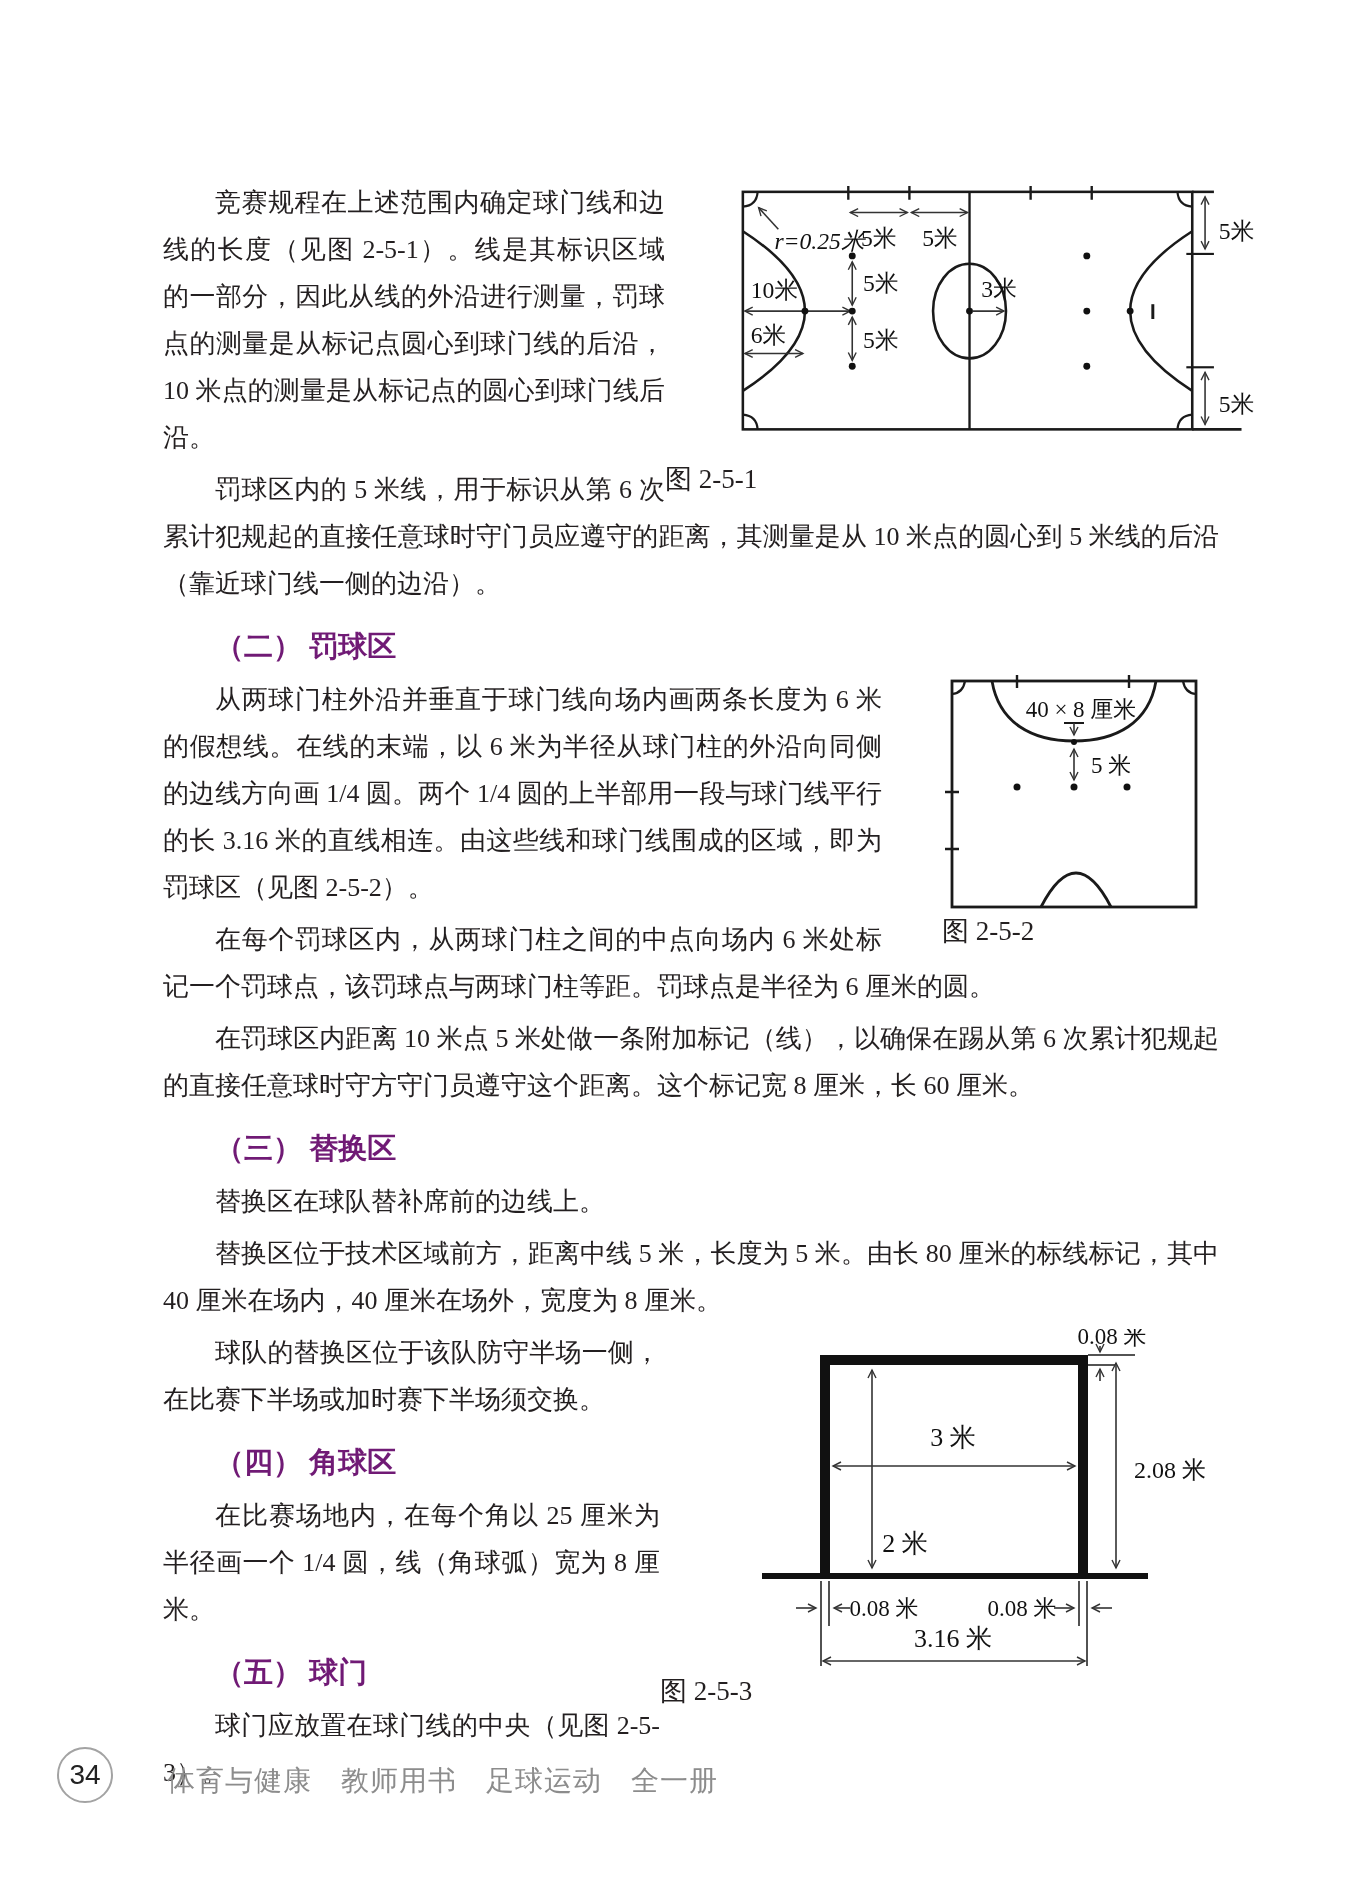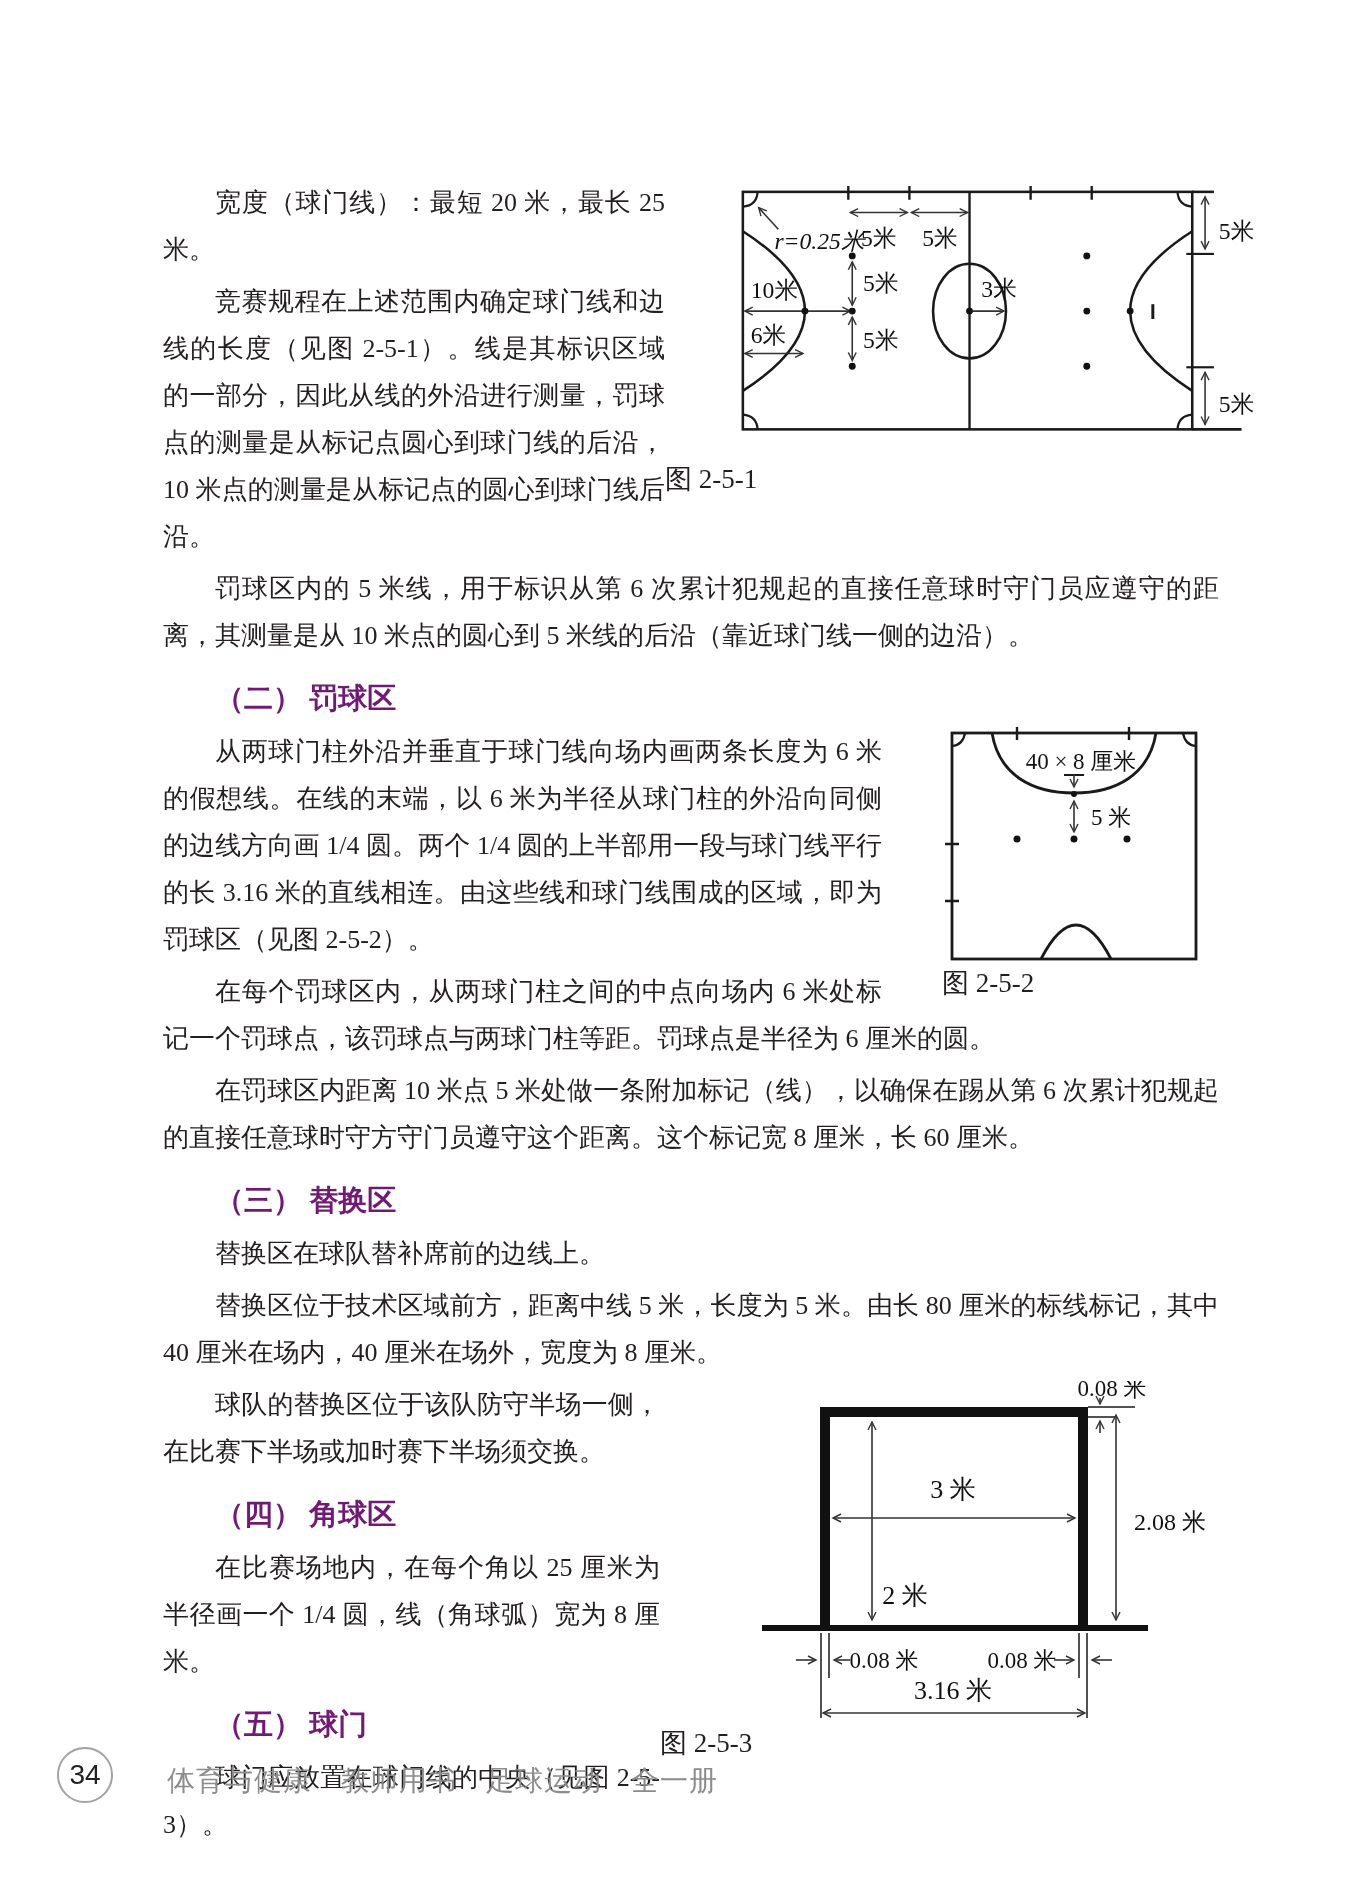--- a/index.html
+++ b/index.html
@@ -115,21 +115,20 @@
         <path class="ln" d="M1184,255 H1212" stroke-width="2.2"></path>
         <path class="ln" d="M1184,370 H1212" stroke-width="2.2"></path>
         <path class="dim" d="M1203,197 V250" marker-start="url(#arr)" marker-end="url(#arr)"></path>
         <path class="dim" d="M1203,375 V428" marker-start="url(#arr)" marker-end="url(#arr)"></path>
         <text x="1217" y="240" font-size="24">5米</text>
         <text x="1217" y="415" font-size="24">5米</text>
       </svg>
       <div class="cap">图 2-5-1</div>
     </div>
 
-    <p>宽度（球门线）：最短 20 米，最长 25 米。</p>
     <p>竞赛规程在上述范围内确定球门线和边线的长度（见图 2-5-1）。线是其标识区域的一部分，因此从线的外沿进行测量，罚球点的测量是从标记点圆心到球门线的后沿，10 米点的测量是从标记点的圆心到球门线后沿。</p>
     <p>罚球区内的 5 米线，用于标识从第 6 次累计犯规起的直接任意球时守门员应遵守的距离，其测量是从 10 米点的圆心到 5 米线的后沿（靠近球门线一侧的边沿）。</p>
 
     <h2 class="sec">（二） 罚球区</h2>
 
     <div class="fig fig2">
       <svg viewBox="938 666 258 239" width="258" height="239">
         <rect class="ln" x="948" y="672" width="244" height="226" stroke-width="2.8"></rect>
 
         <path class="ln" d="M1013,666 V679 M1125,666 V679" stroke-width="2.4"></path>

